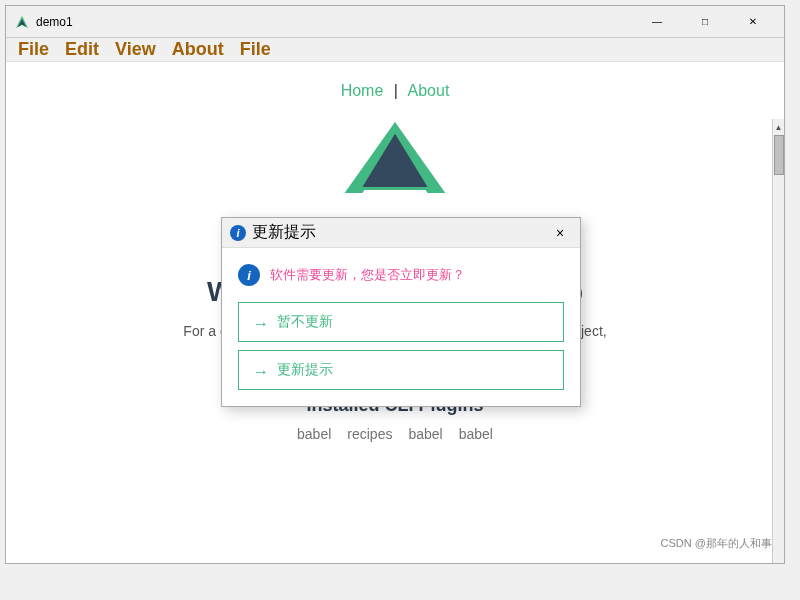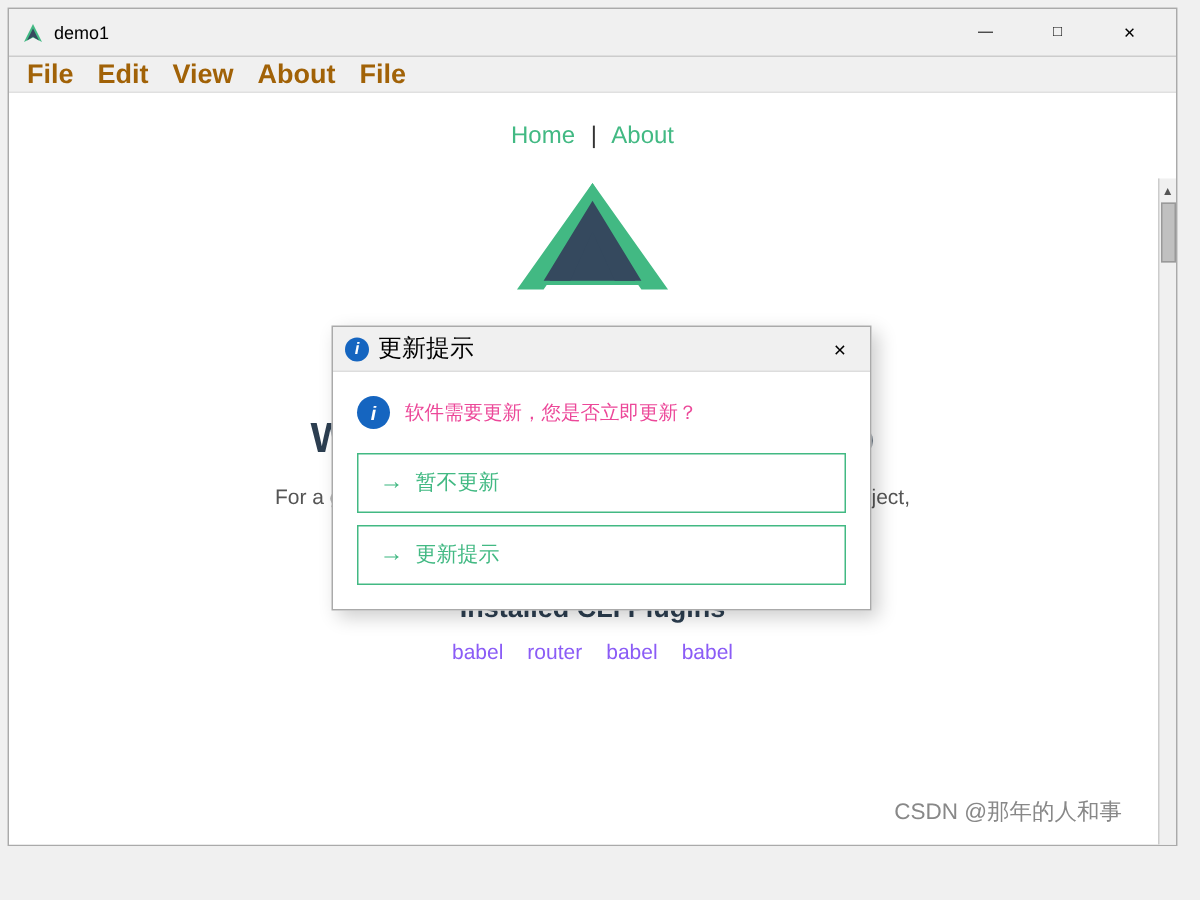--- a/index.html
+++ b/index.html
@@ -142,21 +142,21 @@
       font-weight: bold;
       color: #2c3e50;
       margin-top: 30px;
     }
     .plugins-links {
       display: flex;
       gap: 16px;
       margin-top: 10px;
     }
     .plugin-link {
-      color: #8b5cf6;
+      color: #737373;
       text-decoration: none;
       font-size: 14px;
     }
 
     
     .scrollbar {
       position: absolute;
       right: 0;
       top: 57px;
       width: 12px;
@@ -184,22 +184,22 @@
       cursor: pointer;
       color: #555;
       position: absolute;
     }
     .scroll-arrow.up { top: 0; }
 
     
     .watermark {
       position: absolute;
       bottom: 12px;
-      right: 36px;
-      font-size: 15px;
+      right: 12px;
+      font-size: 11px;
       color: #888;
     }
 
     
     .dialog-overlay {
       position: absolute;
       top: 0; left: 0; right: 0; bottom: 0;
       z-index: 10;
     }
     .dialog {
@@ -346,21 +346,21 @@
     <div class="welcome-title">Welcome to Your Vue.js App</div>
 
     <div class="welcome-desc">
       <span>For a guide and recipes on how to configure / customize this project,</span><br>
       <span>check out the </span><a class="nav-link">vue-cli documentation</a><span>.</span>
     </div>
 
     <div class="plugins-title">Installed CLI Plugins</div>
     <div class="plugins-links">
       <a class="plugin-link">babel</a>
-      <a class="plugin-link">router</a>
+      <a class="plugin-link">recipes</a>
       <a class="plugin-link">babel</a>
       <a class="plugin-link">babel</a>
     </div>
 
     <div class="scrollbar">
       <div class="scroll-arrow up">▲</div>
       <div class="scrollbar-thumb"></div>
 
     </div>
 

